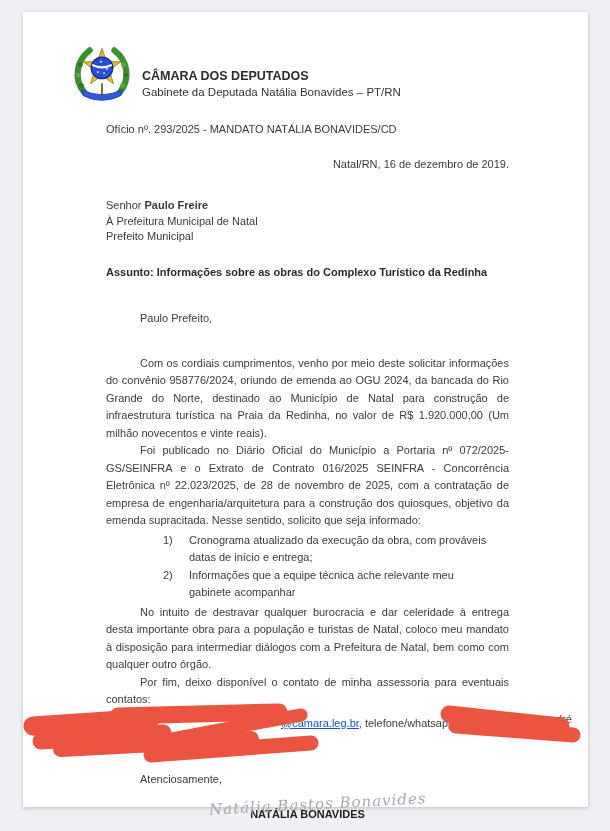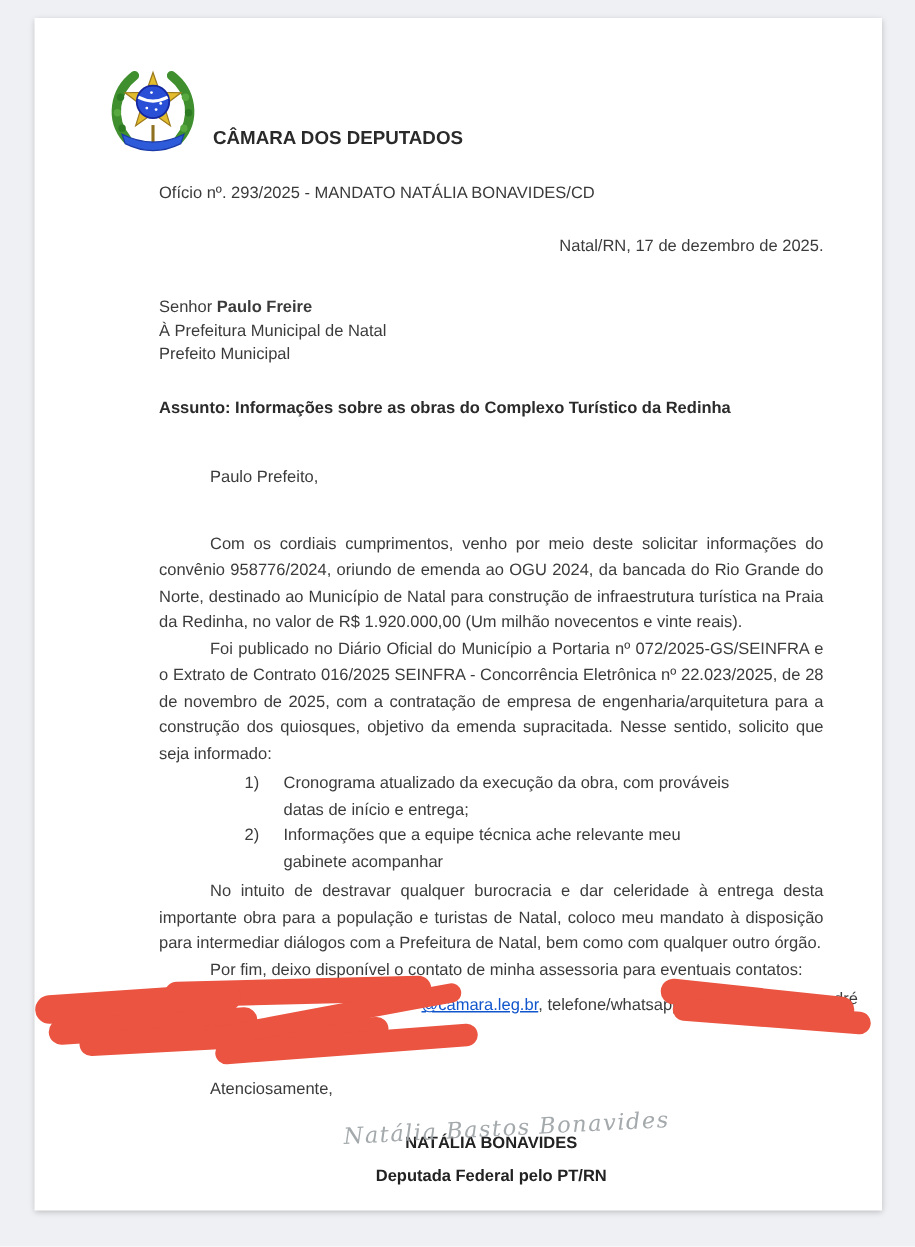--- a/index.html
+++ b/index.html
@@ -12,21 +12,21 @@
     overflow:hidden;
   }
   .paper {
     position:absolute; left:23px; top:12px;
     width:565px; height:795px;
     background:#ffffff;
     box-shadow:0 1px 4px rgba(0,0,0,0.22);
   }
   .content {
     position:absolute; inset:0;
-    padding:0 39px 0 83px;
+    padding:0 79px 0 83px;
     font-size:11px; line-height:17.5px;
   }
   
   .header-row { margin:26px 0 0 -38px; display:flex; align-items:flex-end; height:66px; }
   .logo { width:68px; height:66px; flex:0 0 auto; }
   .header-titles { margin:0 0 4px 6px; }
   .org-name { font-size:12.5px; font-weight:bold; color:#2a2a2a; line-height:16px; }
   .office-name { font-size:11.5px; color:#333; line-height:16px; }
   .reference { margin-top:17px; color:#3a3a3a; }
   .date-line { margin-top:17px; text-align:right; }
@@ -82,26 +82,27 @@
         <circle cx="33" cy="29" r="10.5" fill="#2a4fd7" stroke="#14279e" stroke-width="1.2"></circle>
         <path d="M23.5,26 Q33,31 42.5,26" fill="none" stroke="#ffffff" stroke-width="2"></path>
         <circle cx="29" cy="33" r="0.9" fill="#fff"></circle>
           <circle cx="35" cy="34" r="0.9" fill="#fff"></circle>
         <circle cx="32" cy="23" r="0.9" fill="#fff"></circle>
           <circle cx="38" cy="30" r="0.9" fill="#fff"></circle>
         <path d="M13,50 Q33,60 53,50 L51,56 Q33,65 15,56 Z" fill="#2d5bd9" stroke="#1b3aa8" stroke-width="0.8"></path>
       </svg>
       <div class="header-titles">
         <div class="org-name">CÂMARA DOS DEPUTADOS</div>
+        <div class="office-name">Gabinete da Deputada Natália Bonavides – PT/RN</div>
       </div>
     </div>
 
     <div class="reference">Ofício nº. 293/2025 - MANDATO NATÁLIA BONAVIDES/CD</div>
 
-    <div class="date-line">Natal/RN, 17 de dezembro de 2025.</div>
+    <div class="date-line">Natal/RN, 16 de dezembro de 2019.</div>
 
     <div class="recipient">
       <div><span>Senhor </span><b>Paulo Freire</b></div>
       <div>À Prefeitura Municipal de Natal</div>
       <div>Prefeito Municipal</div>
     </div>
 
     <div class="subject">Assunto: Informações sobre as obras do Complexo Turístico da Redinha</div>
 
     <div class="salutation">Paulo Prefeito,</div>

